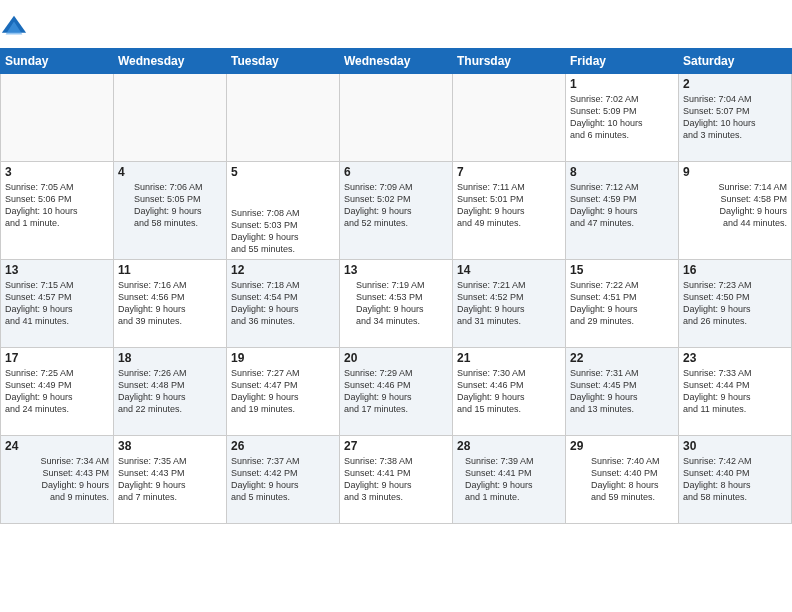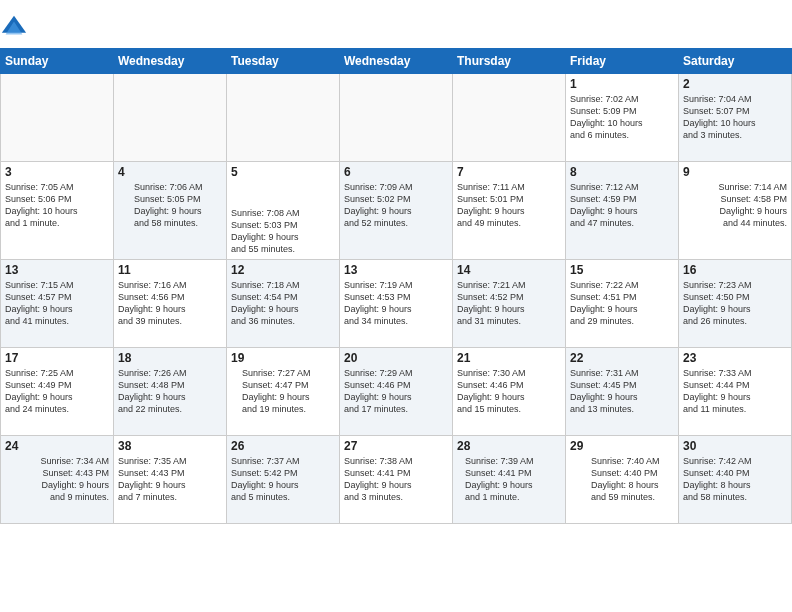--- a/index.html
+++ b/index.html
@@ -215,21 +215,21 @@
           </td>
           <td class="shaded">
             <div class="day-number">12</div>
             <div class="cell-text" style="white-space: pre-line;">Sunrise: 7:18 AM
 Sunset: 4:54 PM
 Daylight: 9 hours
 and 36 minutes.</div>
           </td>
           <td>
             <div class="day-number">13</div>
-            <div class="cell-text" style="white-space: pre-line;">Sunrise: 7:19 AM
+            <div class="cell-text" style="white-space: pre-line; margin-left: 12px;">Sunrise: 7:19 AM
 Sunset: 4:53 PM
 Daylight: 9 hours
 and 34 minutes.</div>
           </td>
           <td class="shaded">
             <div class="day-number">14</div>
             <div class="cell-text" style="white-space: pre-line;">Sunrise: 7:21 AM
 Sunset: 4:52 PM
 Daylight: 9 hours
 and 31 minutes.</div>
@@ -259,21 +259,21 @@
           </td>
           <td class="shaded">
             <div class="day-number">18</div>
             <div class="cell-text" style="white-space: pre-line;">Sunrise: 7:26 AM
 Sunset: 4:48 PM
 Daylight: 9 hours
 and 22 minutes.</div>
           </td>
           <td>
             <div class="day-number">19</div>
-            <div class="cell-text" style="white-space: pre-line; margin-left: 11px;">Sunrise: 7:27 AM
+            <div class="cell-text" style="white-space: pre-line;">Sunrise: 7:27 AM
 Sunset: 4:47 PM
 Daylight: 9 hours
 and 19 minutes.</div>
           </td>
           <td class="shaded">
             <div class="day-number">20</div>
             <div class="cell-text" style="white-space: pre-line;">Sunrise: 7:29 AM
 Sunset: 4:46 PM
 Daylight: 9 hours
 and 17 minutes.</div>
@@ -311,21 +311,21 @@
           <td>
             <div class="day-number">38</div>
             <div class="cell-text" style="white-space: pre-line;">Sunrise: 7:35 AM
 Sunset: 4:43 PM
 Daylight: 9 hours
 and 7 minutes.</div>
           </td>
           <td class="shaded">
             <div class="day-number">26</div>
             <div class="cell-text" style="white-space: pre-line;">Sunrise: 7:37 AM
-Sunset: 5:42 PM
+Sunset: 4:42 PM
 Daylight: 9 hours
 and 5 minutes.</div>
           </td>
           <td>
             <div class="day-number">27</div>
             <div class="cell-text" style="white-space: pre-line;">Sunrise: 7:38 AM
 Sunset: 4:41 PM
 Daylight: 9 hours
 and 3 minutes.</div>
           </td>

